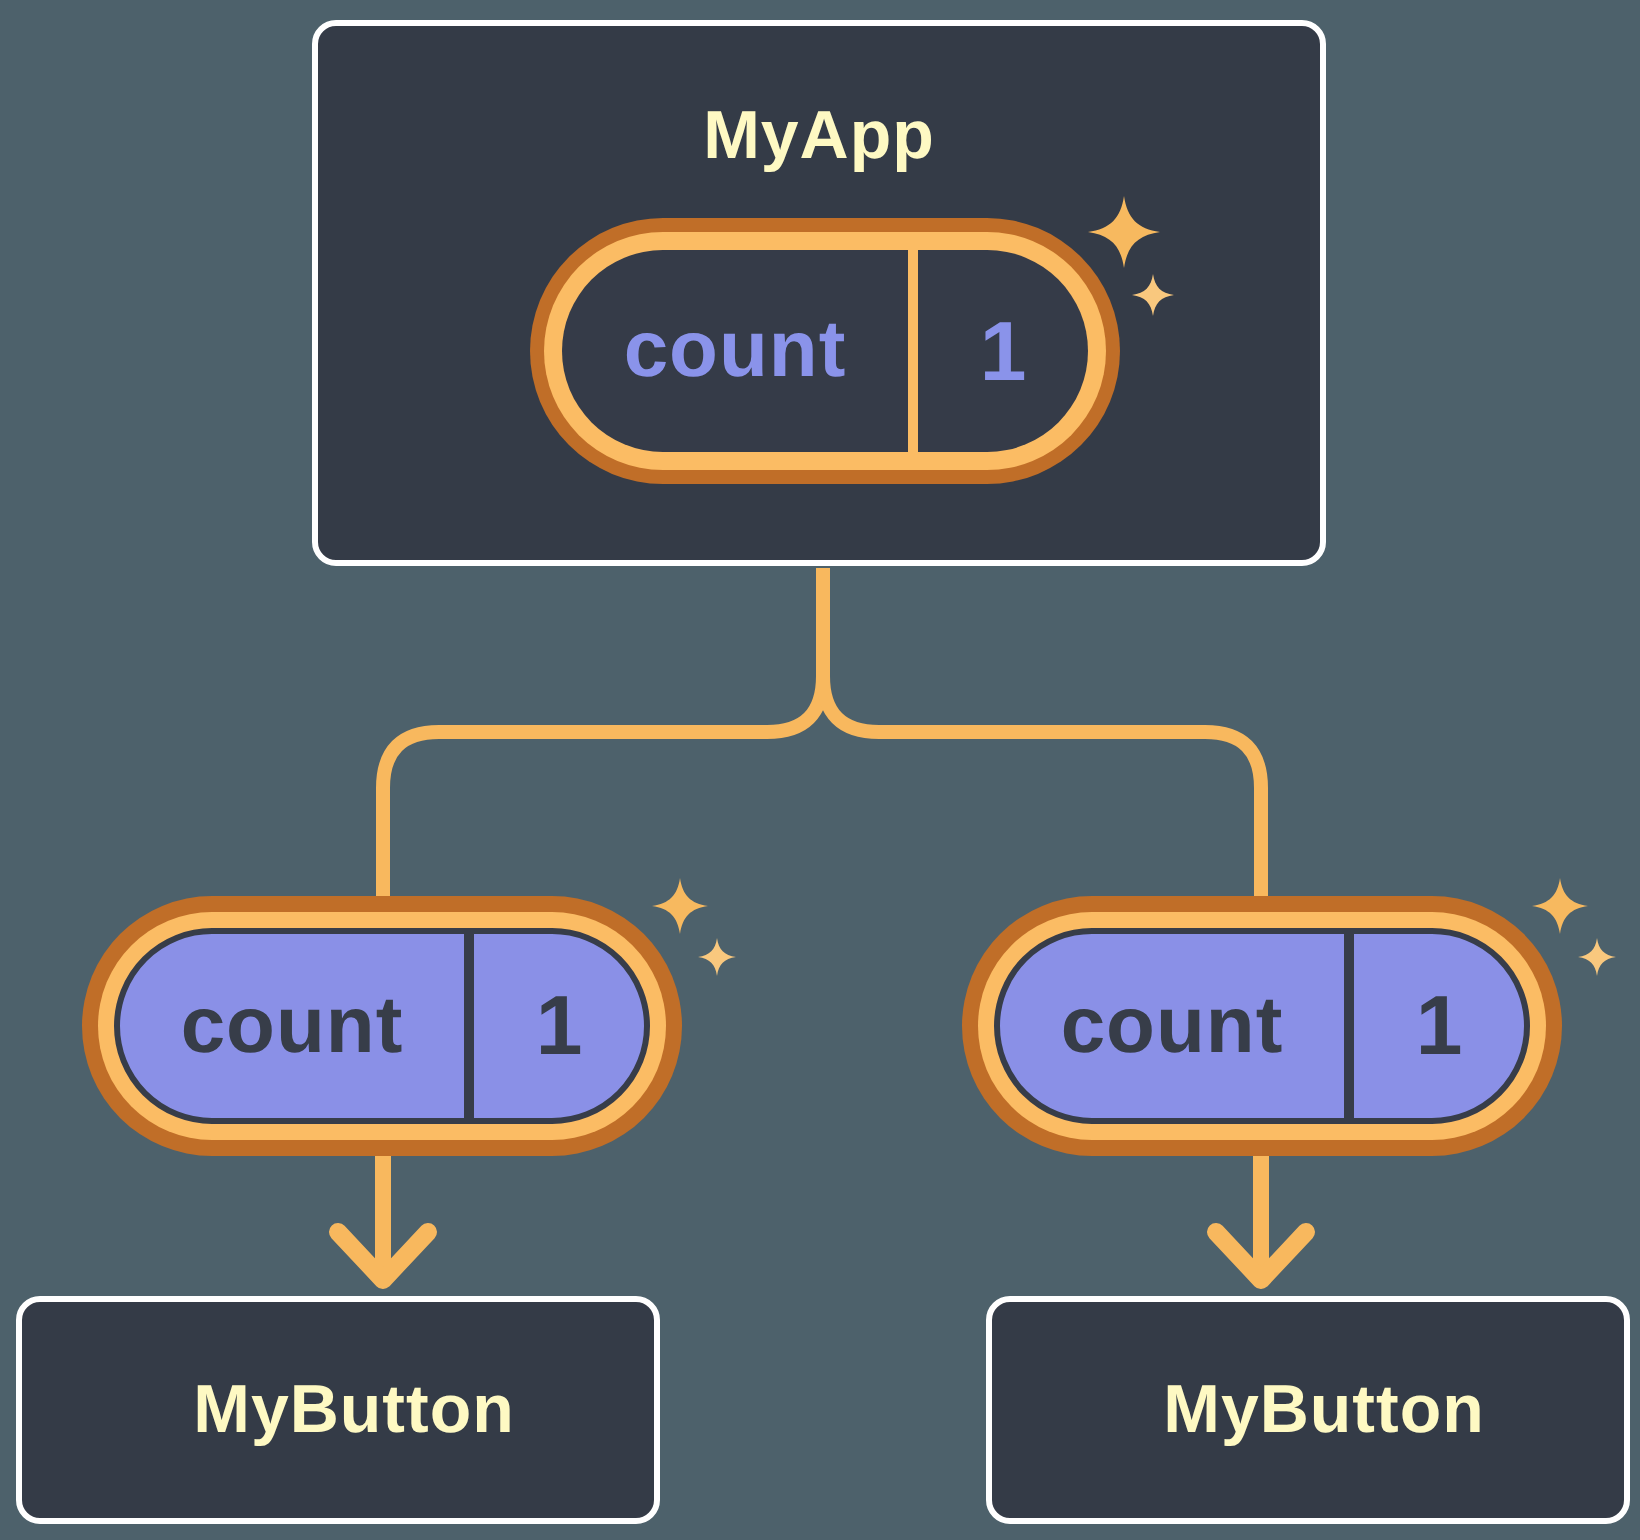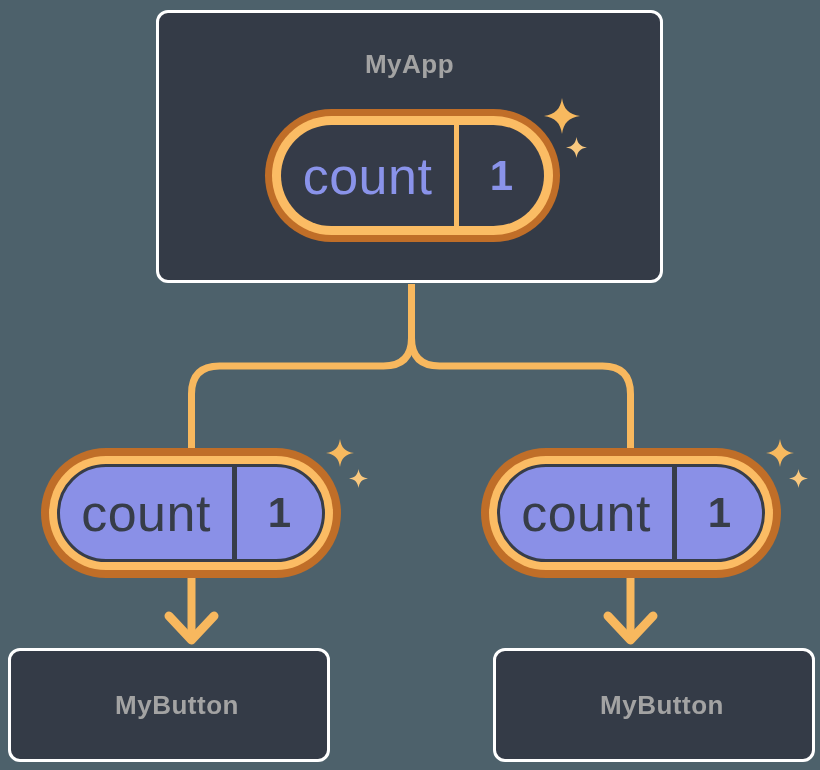--- a/index.html
+++ b/index.html
@@ -21,22 +21,22 @@
   }
   .node-box {
     position: absolute;
     background: #343B47;
     border: 3px solid #FFFFFF;
     border-radius: 12px;
     box-sizing: border-box;
     z-index: 2;
   }
   .node-label {
-    color: #a3a3a3;
-    font-size: 26px;
+    color: #fef9c3;
+    font-size: 34px;
     font-weight: 600;
     letter-spacing: 0.5px;
     text-align: center;
   }
   .myapp-box { left: 156px; top: 10px; width: 507px; height: 273px; }
   .myapp-box .node-label { margin-top: 36px; }
   .mybutton-box {
     display: flex;
     align-items: center;
     justify-content: center;
@@ -82,22 +82,22 @@
   .child-pill .pill-key   { color: #373D49; }
   .child-pill .pill-value { color: #373D49; }
   .child-pill-left  { left: 41px;  top: 448px; }
   .child-pill-right { left: 481px; top: 448px; }
 
   .pill-key {
     flex: 1;
     display: flex;
     align-items: center;
     justify-content: center;
-    font-size: 52px;
-    font-weight: 400;
+    font-size: 40px;
+    font-weight: 700;
     letter-spacing: 0.5px;
   }
   .pill-value {
     width: 85px;
     display: flex;
     align-items: center;
     justify-content: center;
     font-size: 42px;
     font-weight: 700;
   }

